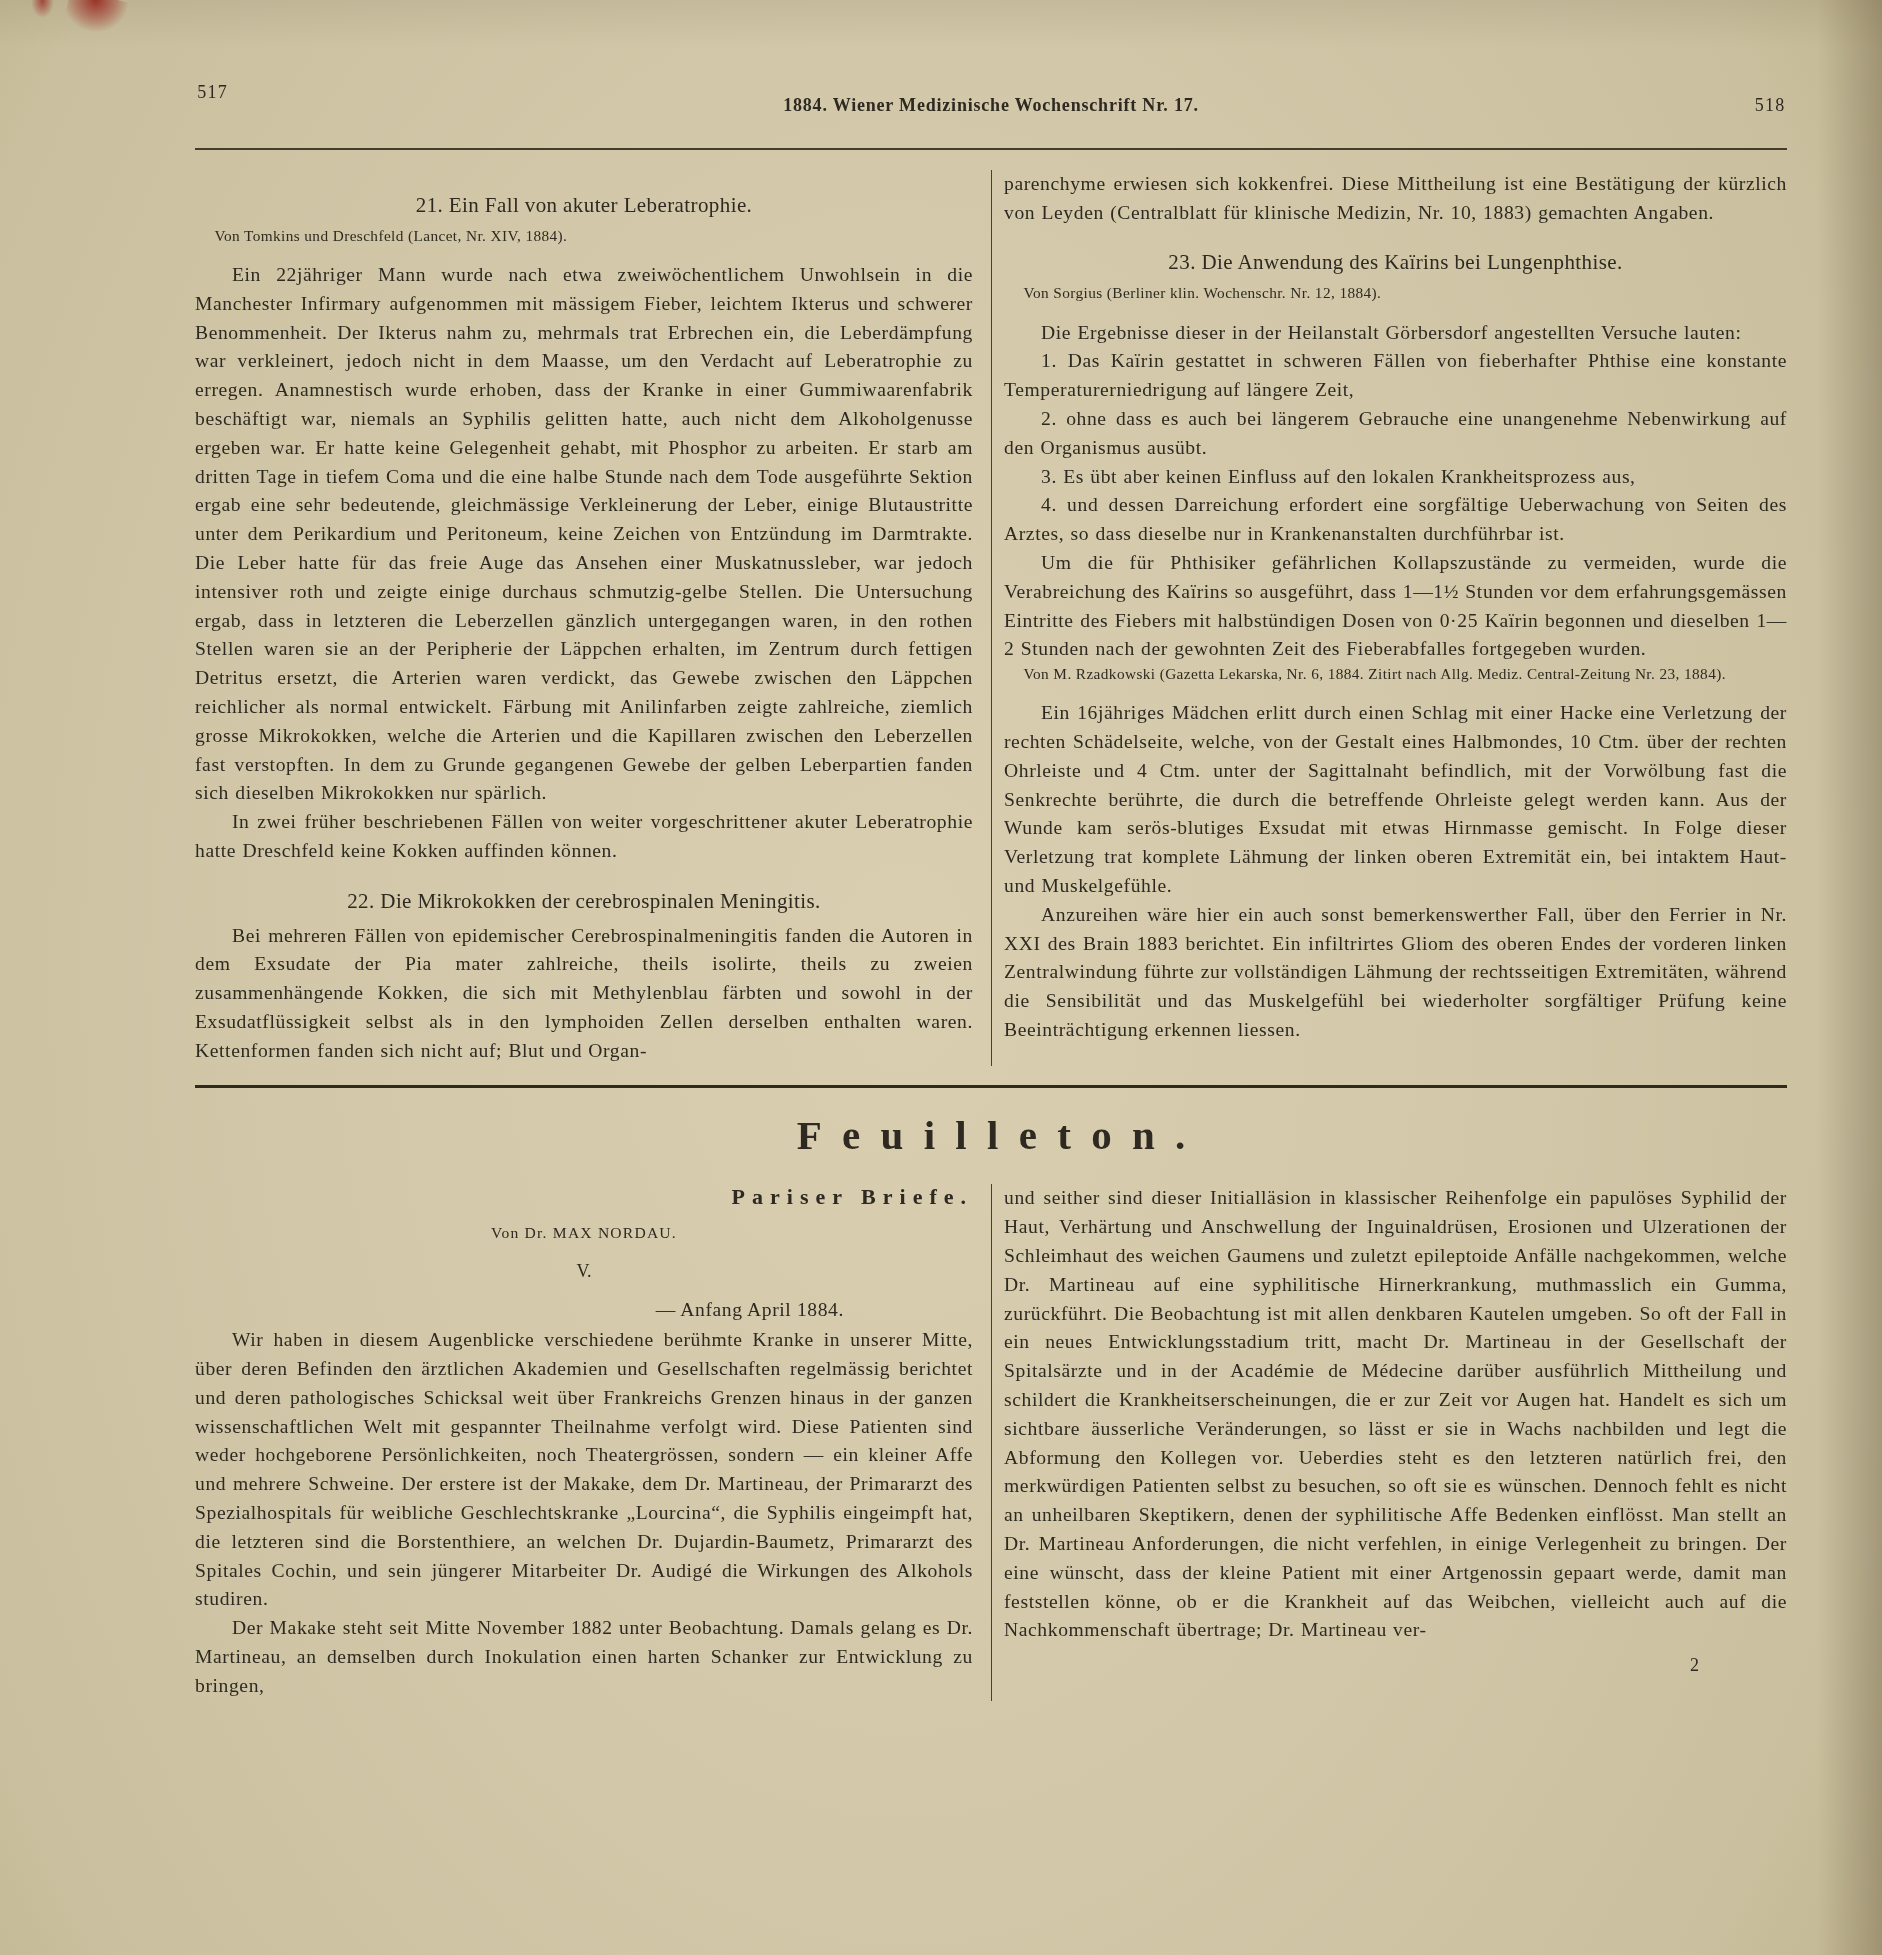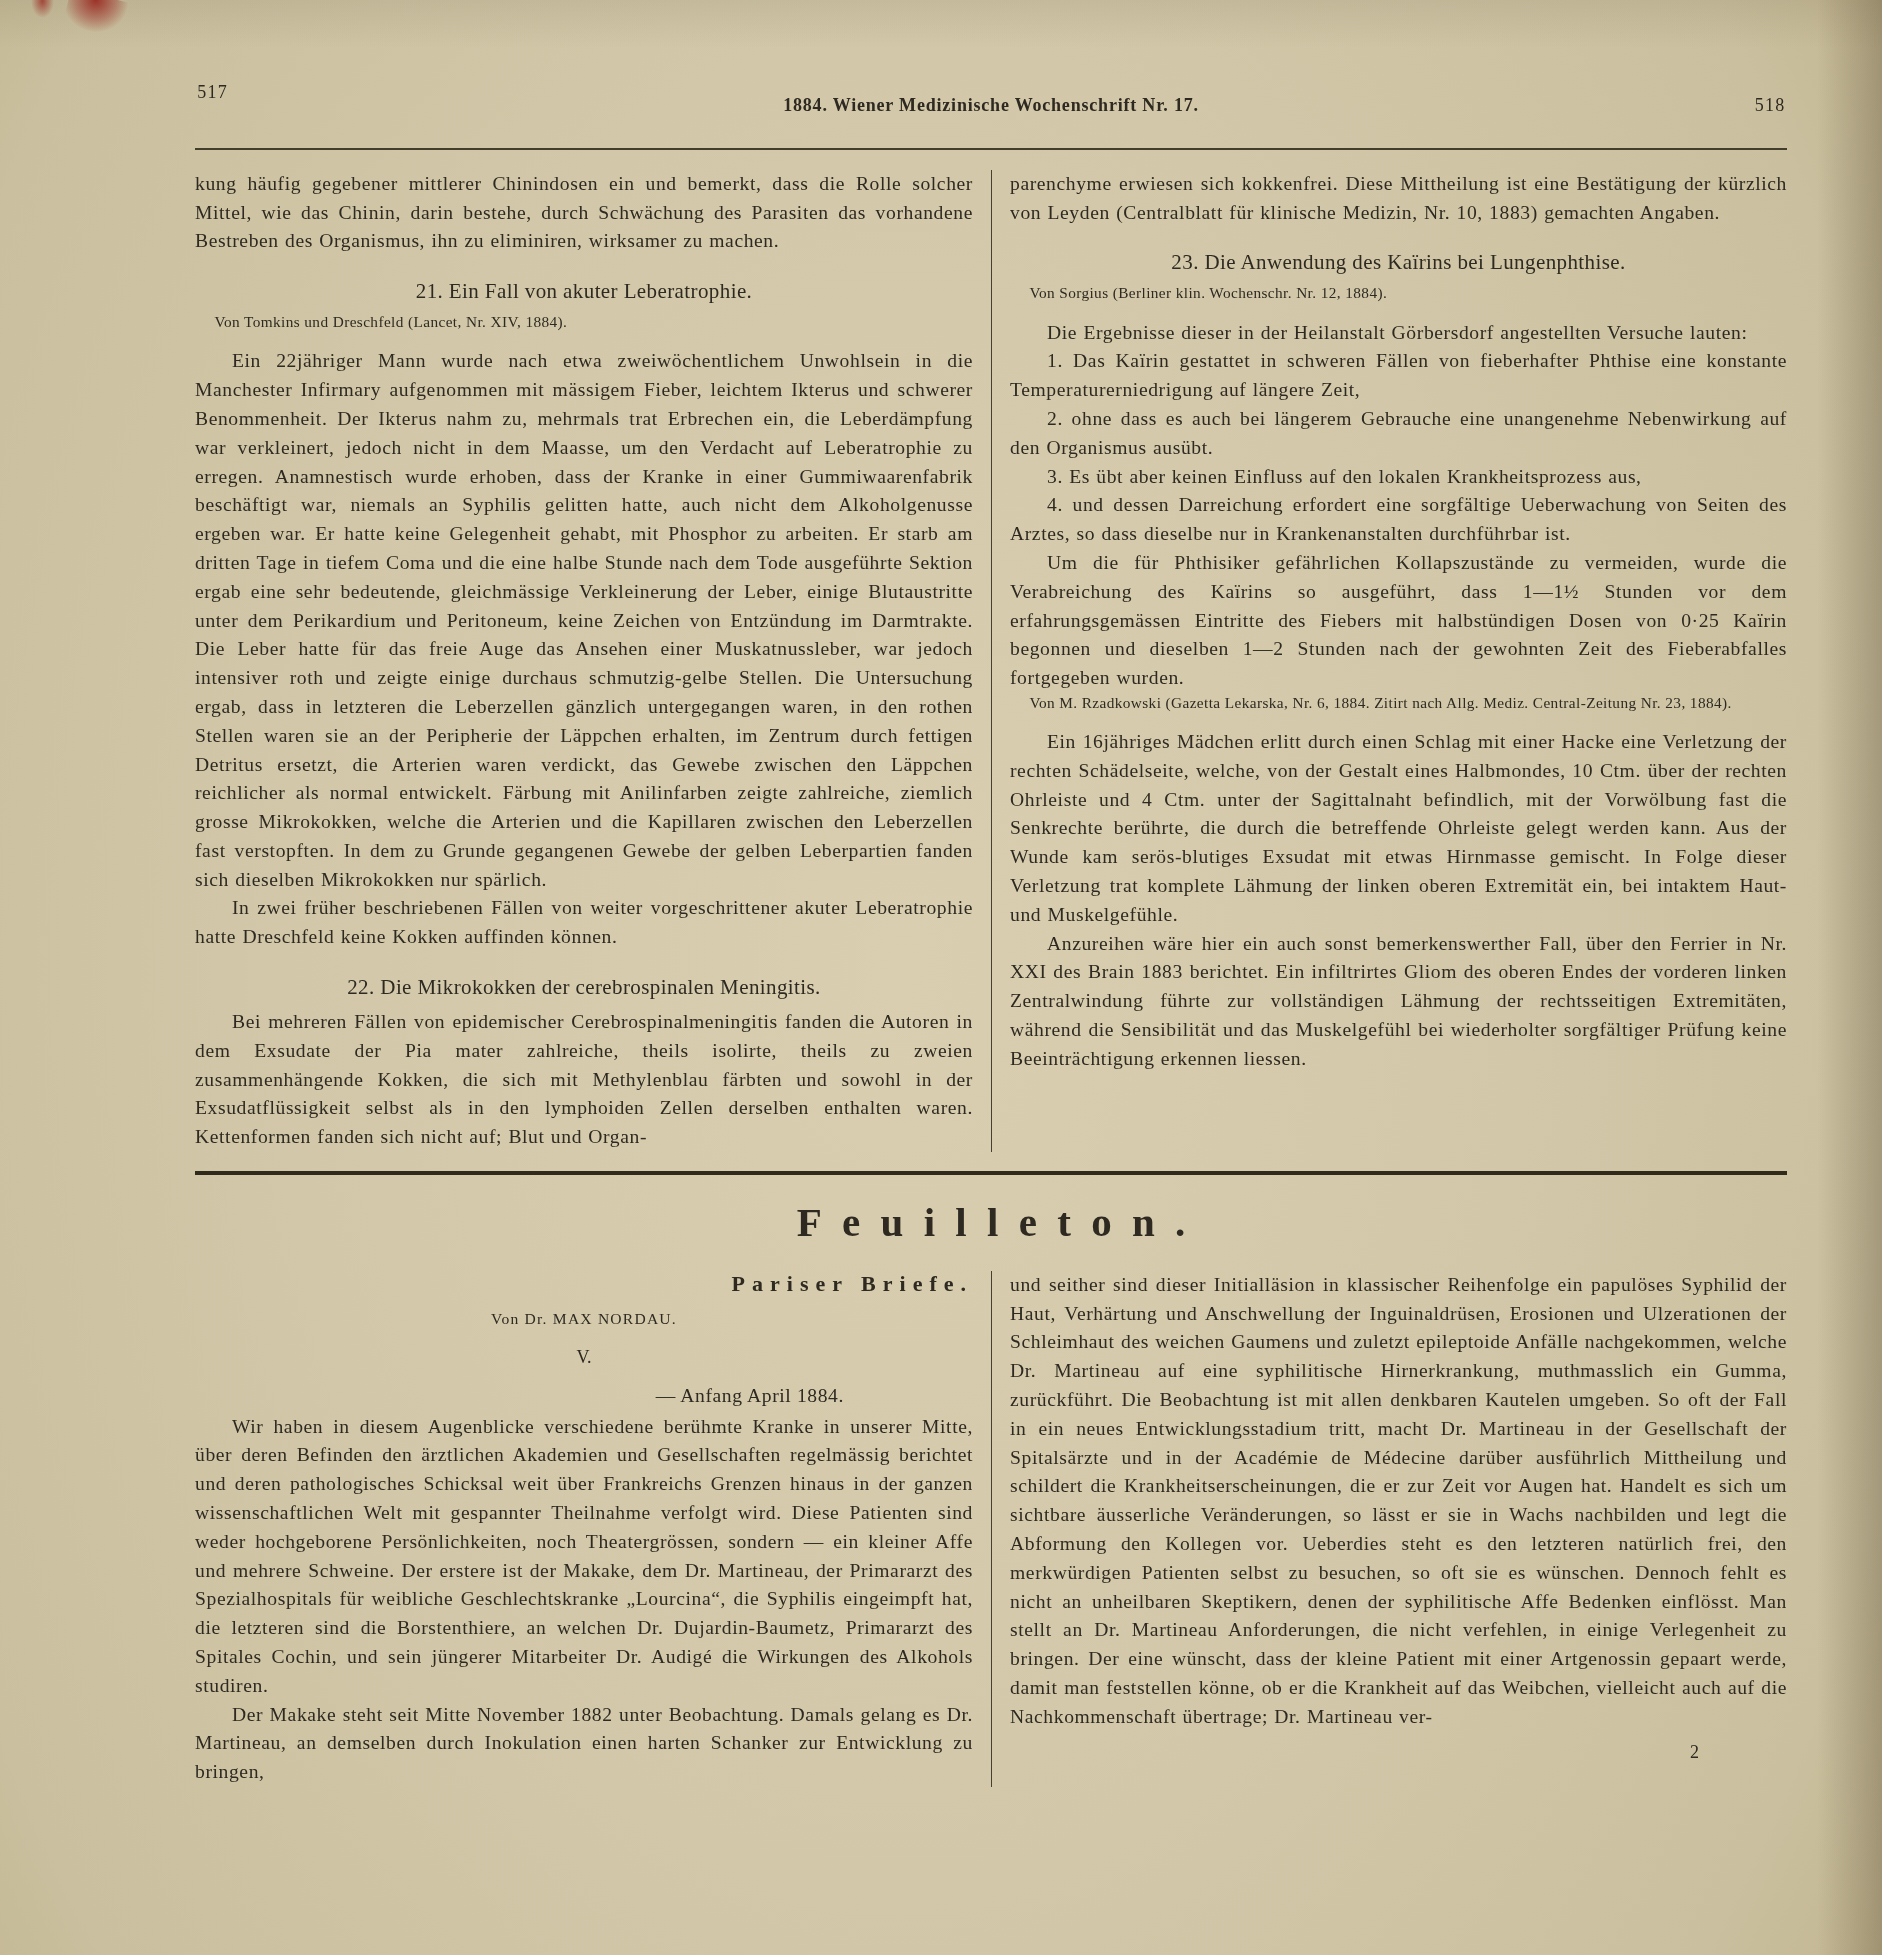--- a/index.html
+++ b/index.html
@@ -67,21 +67,21 @@
   .columns {
     display: flex;
     align-items: stretch;
   }
   .col {
     width: 50%;
     box-sizing: border-box;
     min-width: 0;
   }
   .col-left  { padding-right: 18px; }
-  .col-right { padding-left: 18px; border-left: 1.6px solid #46402e; }
+  .col-right { padding-left: 12px; border-left: 1.6px solid #46402e; }
   p.body {
     margin: 0;
     font-size: 19.6px;
     line-height: 1.47;
     text-align: justify;
     text-indent: 37px;
     letter-spacing: 0.6px;
     word-spacing: 0.8px;
   }
   p.noindent { text-indent: 0; }
@@ -159,21 +159,20 @@
   <header class="page-header">
     <span class="pg-num left">517</span>
     <span class="journal-title">1884. Wiener Medizinische Wochenschrift Nr. 17.</span>
     <span class="pg-num right">518</span>
   </header>
 
   <div class="thin-rule"></div>
 
   <div class="columns upper">
     <div class="col col-left">
-      <p class="body noindent">kung häufig gegebener mittlerer Chinindosen ein und bemerkt, dass die Rolle solcher Mittel, wie das Chinin, darin bestehe, durch Schwächung des Parasiten das vorhandene Bestreben des Organismus, ihn zu eliminiren, wirksamer zu machen.</p>
 
       <h2 class="art-title">21. Ein Fall von akuter Leberatrophie.</h2>
       <p class="byline">Von Tomkins und Dreschfeld (Lancet, Nr. XIV, 1884).</p>
       <p class="body">Ein 22jähriger Mann wurde nach etwa zweiwöchentlichem Unwohlsein in die Manchester Infirmary aufgenommen mit mässigem Fieber, leichtem Ikterus und schwerer Benommenheit. Der Ikterus nahm zu, mehrmals trat Erbrechen ein, die Leberdämpfung war verkleinert, jedoch nicht in dem Maasse, um den Verdacht auf Leberatrophie zu erregen. Anamnestisch wurde erhoben, dass der Kranke in einer Gummiwaarenfabrik beschäftigt war, niemals an Syphilis gelitten hatte, auch nicht dem Alkoholgenusse ergeben war. Er hatte keine Gelegenheit gehabt, mit Phosphor zu arbeiten. Er starb am dritten Tage in tiefem Coma und die eine halbe Stunde nach dem Tode ausgeführte Sektion ergab eine sehr bedeutende, gleichmässige Verkleinerung der Leber, einige Blutaustritte unter dem Perikardium und Peritoneum, keine Zeichen von Entzündung im Darmtrakte. Die Leber hatte für das freie Auge das Ansehen einer Muskatnussleber, war jedoch intensiver roth und zeigte einige durchaus schmutzig-gelbe Stellen. Die Untersuchung ergab, dass in letzteren die Leberzellen gänzlich untergegangen waren, in den rothen Stellen waren sie an der Peripherie der Läppchen erhalten, im Zentrum durch fettigen Detritus ersetzt, die Arterien waren verdickt, das Gewebe zwischen den Läppchen reichlicher als normal entwickelt. Färbung mit Anilinfarben zeigte zahlreiche, ziemlich grosse Mikrokokken, welche die Arterien und die Kapillaren zwischen den Leberzellen fast verstopften. In dem zu Grunde gegangenen Gewebe der gelben Leberpartien fanden sich dieselben Mikrokokken nur spärlich.</p>
       <p class="body">In zwei früher beschriebenen Fällen von weiter vorgeschrittener akuter Leberatrophie hatte Dreschfeld keine Kokken auffinden können.</p>
 
       <h2 class="art-title">22. Die Mikrokokken der cerebrospinalen Meningitis.</h2>
       <p class="body">Bei mehreren Fällen von epidemischer Cerebrospinalmeningitis fanden die Autoren in dem Exsudate der Pia mater zahlreiche, theils isolirte, theils zu zweien zusammenhängende Kokken, die sich mit Methylenblau färbten und sowohl in der Exsudatflüssigkeit selbst als in den lymphoiden Zellen derselben enthalten waren. Kettenformen fanden sich nicht auf; Blut und Organ-</p>
     </div>
 

